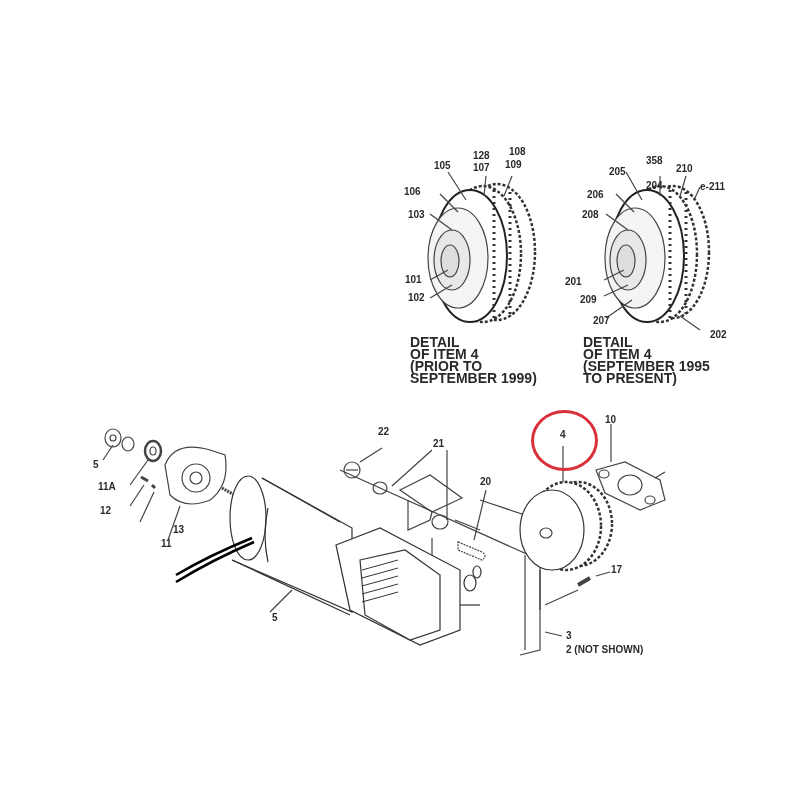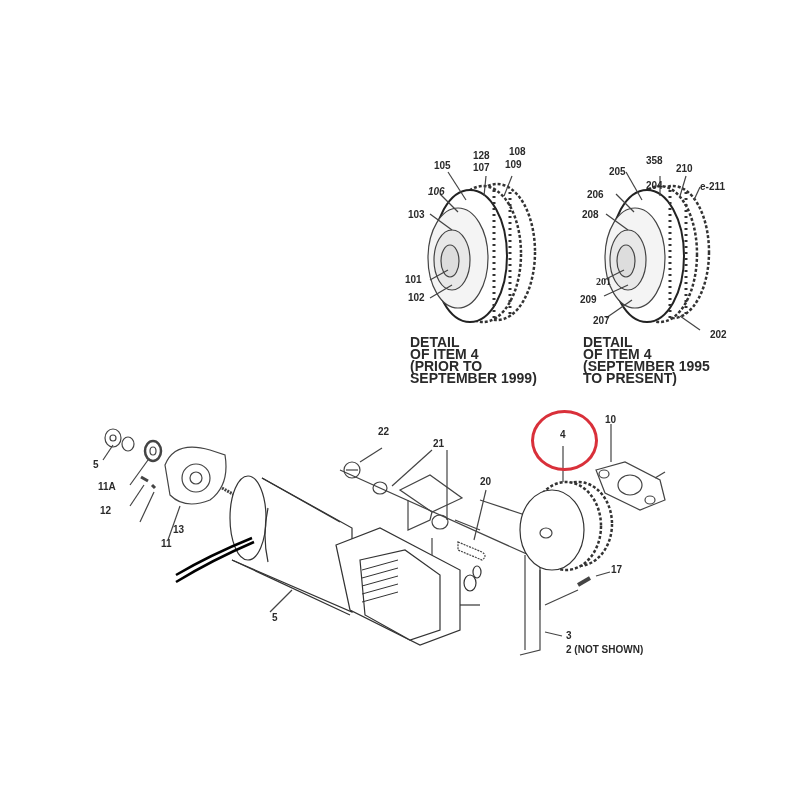--- a/index.html
+++ b/index.html
@@ -155,34 +155,34 @@
 
   
   <div class="hl" style="left:531px;top:410px;width:67px;height:61px;"></div>
 
   
   <div class="lbl" style="left:434px;top:160px;">105</div>
   <div class="lbl" style="left:473px;top:150px;">128</div>
   <div class="lbl" style="left:473px;top:162px;">107</div>
   <div class="lbl" style="left:509px;top:146px;">108</div>
   <div class="lbl" style="left:505px;top:159px;">109</div>
-  <div class="lbl" style="left:428px;top:186px;font-style:italic;">106</div>
+  <div class="lbl" style="left:404px;top:186px;">106</div>
   <div class="lbl" style="left:408px;top:209px;">103</div>
   <div class="lbl" style="left:405px;top:274px;">101</div>
   <div class="lbl" style="left:408px;top:292px;">102</div>
 
   
   <div class="lbl" style="left:609px;top:166px;">205</div>
   <div class="lbl" style="left:646px;top:155px;">358</div>
   <div class="lbl" style="left:646px;top:180px;">204</div>
   <div class="lbl" style="left:676px;top:163px;">210</div>
   <div class="lbl" style="left:700px;top:181px;">e-211</div>
   <div class="lbl" style="left:587px;top:189px;">206</div>
   <div class="lbl" style="left:582px;top:209px;">208</div>
-  <div class="lbl" style="left:596px;top:276px;font-family:Liberation Serif, serif;">201</div>
+  <div class="lbl" style="left:565px;top:276px;">201</div>
   <div class="lbl" style="left:580px;top:294px;">209</div>
   <div class="lbl" style="left:593px;top:315px;">207</div>
   <div class="lbl" style="left:710px;top:329px;">202</div>
 
   
   <div class="cap" style="left:410px;top:336px;width:120px;">
     <span>DETAIL</span>
     <span>OF ITEM 4</span>
     <span>(PRIOR TO</span>
     <span>SEPTEMBER 1999)</span>

